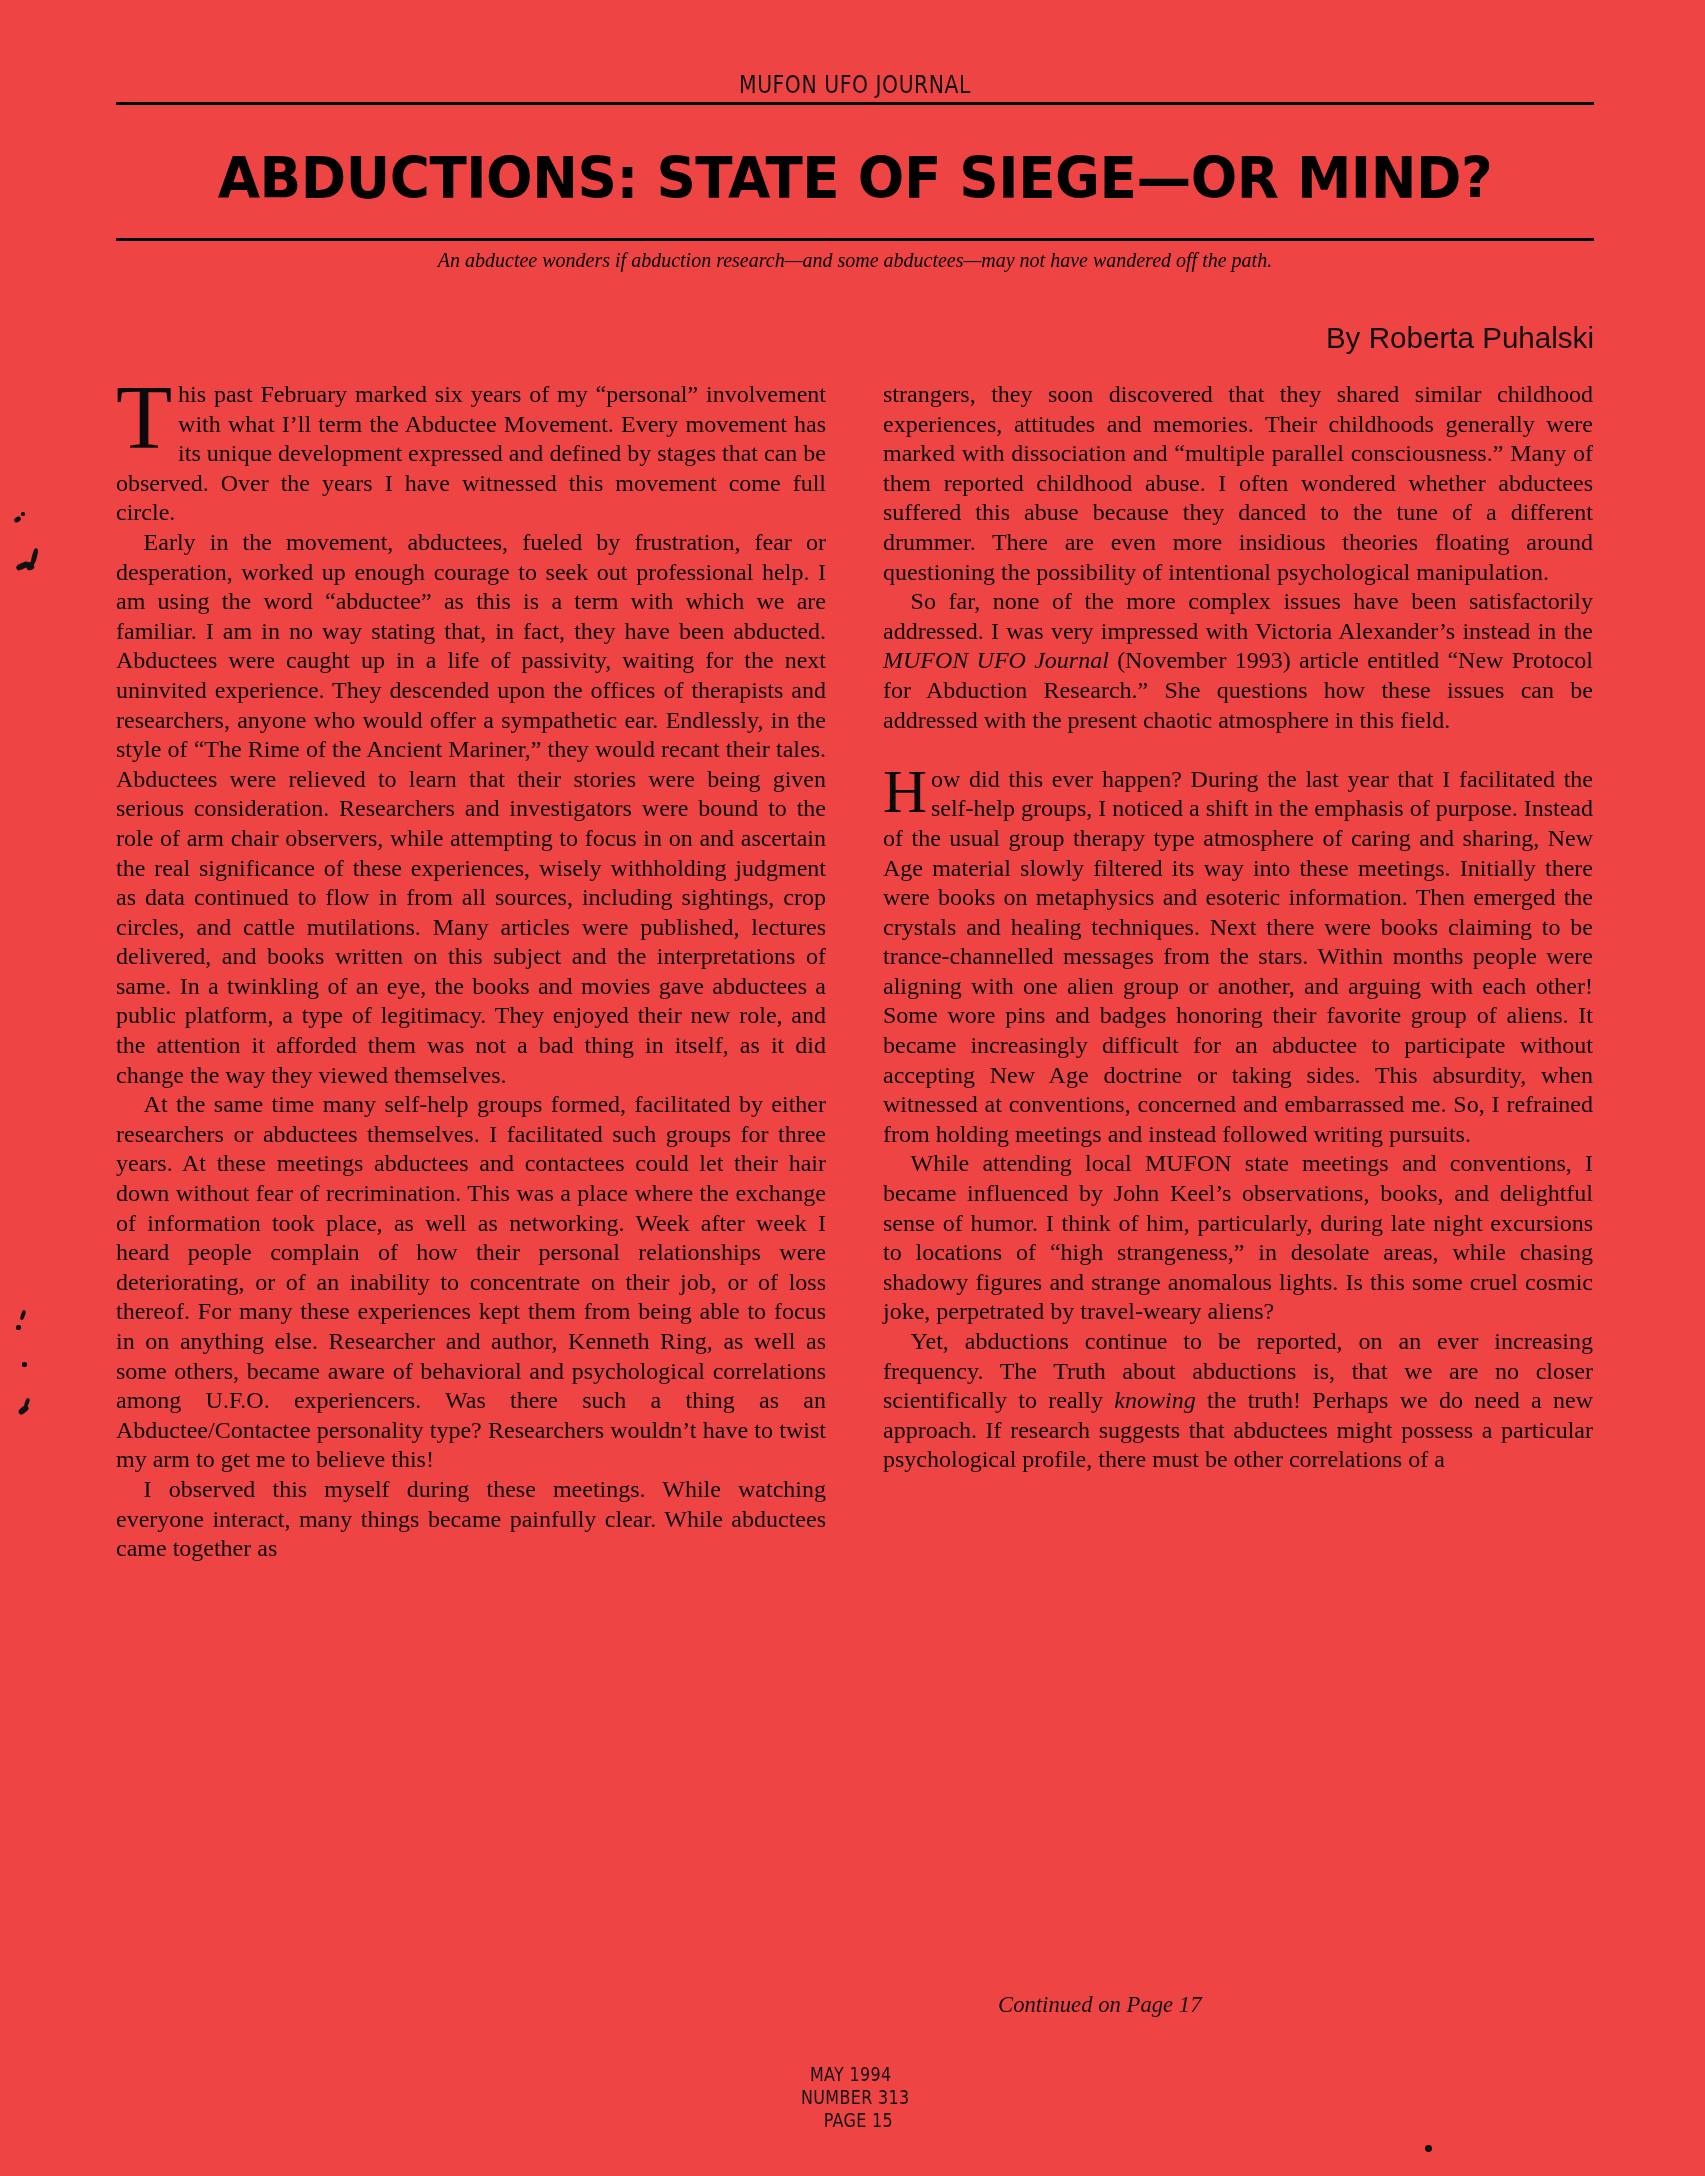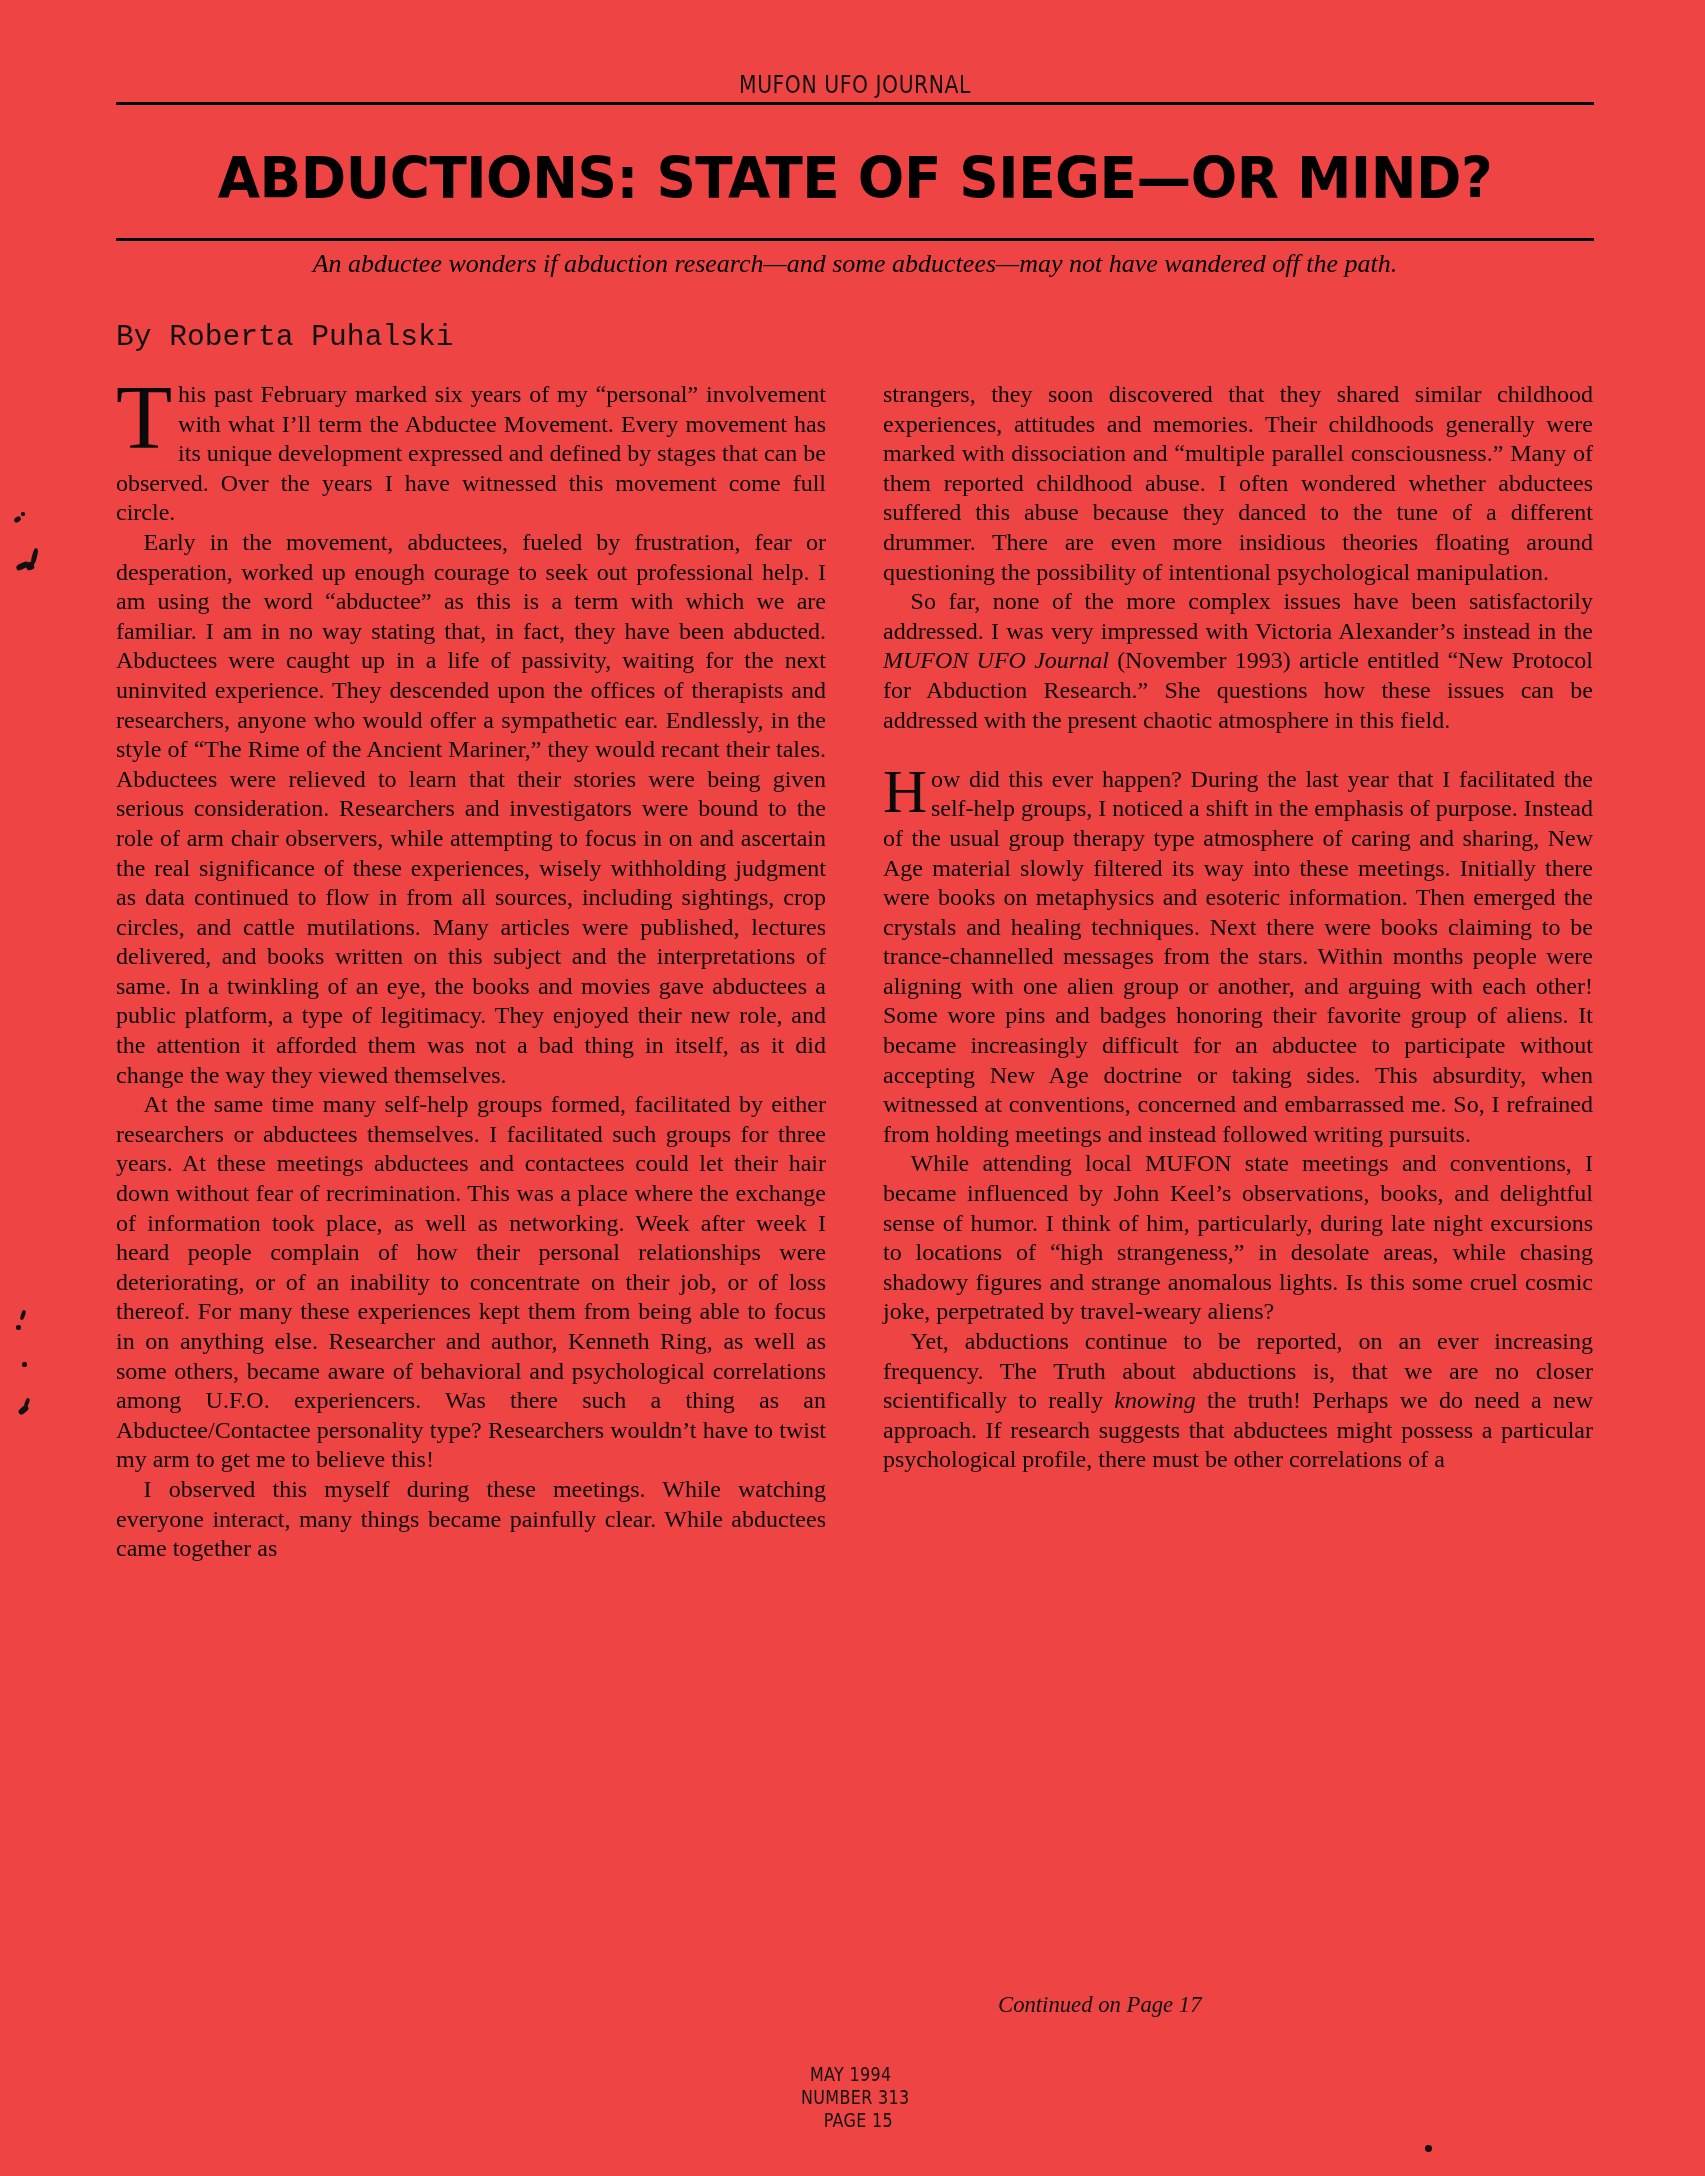--- a/index.html
+++ b/index.html
@@ -68,32 +68,32 @@
   }
 
   .deck {
     position: absolute;
     left: 116px;
     top: 248px;
     width: 1478px;
     text-align: center;
     font-family: "Liberation Serif", "DejaVu Serif", serif;
     font-style: italic;
-    font-size: 26px;
+    font-size: 20px;
     line-height: 1.2;
     color: #000;
   }
 
   .byline {
     position: absolute;
     left: 116px;
     top: 320px;
     width: 1478px;
-    text-align: left;
-    font-family: Liberation Mono, monospace;
+    text-align: right;
+    font-family: Liberation Sans, sans-serif;
     font-size: 29.6px;
     line-height: 1.2;
     color: #111;
   }
 
   
   .columns {
     position: absolute;
     left: 116px;
     top: 380px;

